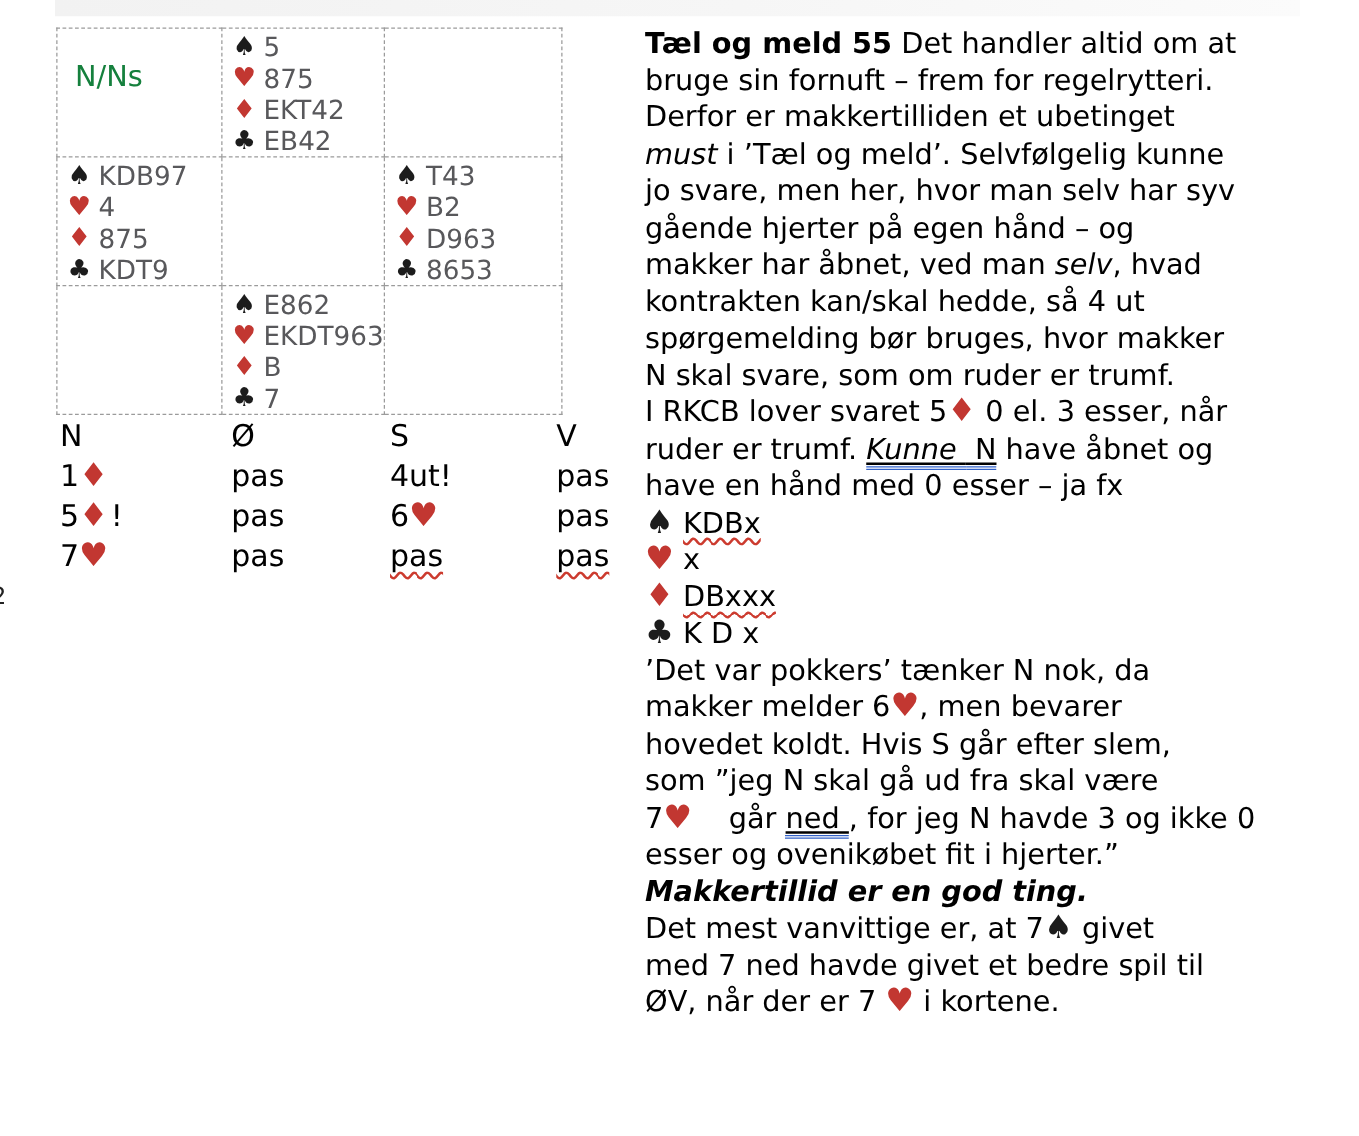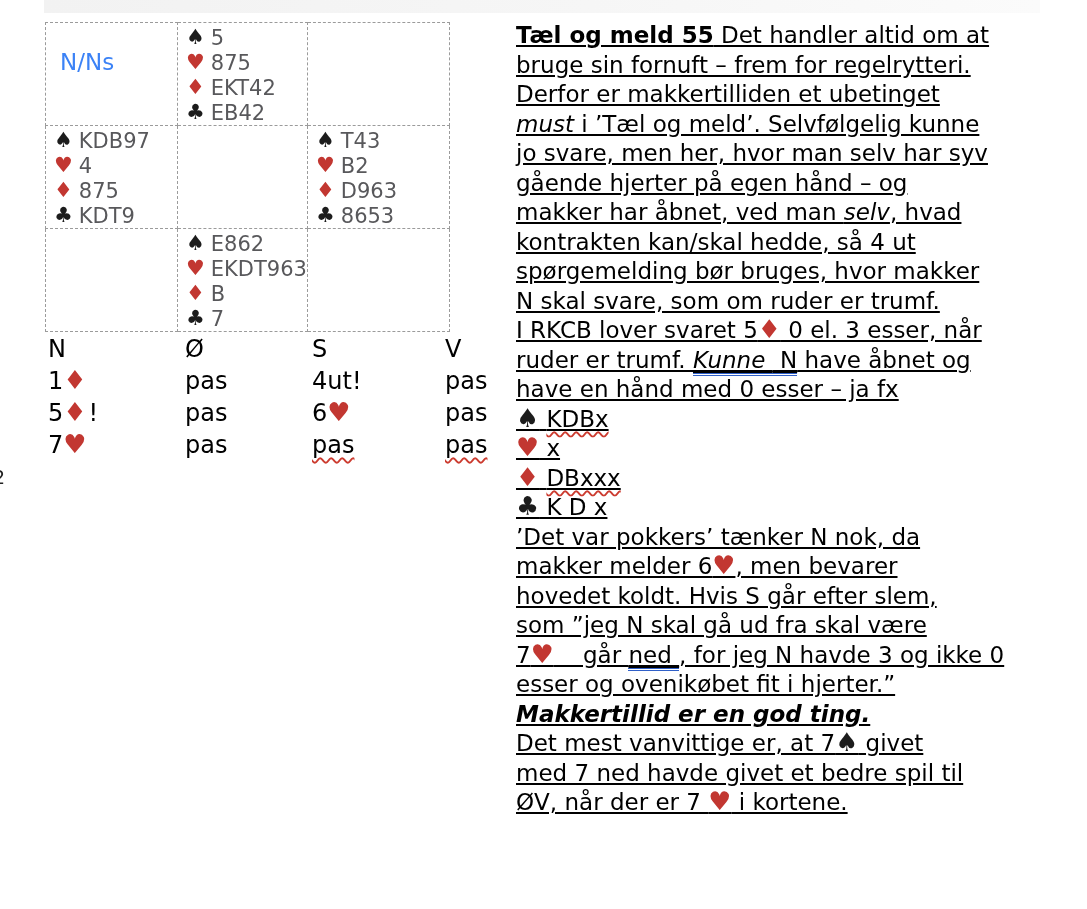--- a/index.html
+++ b/index.html
@@ -8,39 +8,39 @@
 
   .top-strip { position:absolute; left:44px; top:0; width:996px; height:13px;
                background:linear-gradient(90deg,#f2f2f2 0%,#f6f6f6 55%,#fbfbfb 100%); }
 
   .page-edge-num { position:absolute; left:-7px; top:466px; font-size:19px; color:#222; }
 
   
   .deal-table { position:absolute; left:45px; top:22px; border-collapse:collapse;
                 table-layout:fixed; }
   .deal-table td { border:1px dashed #9b9b9b; vertical-align:top; padding:2px 0 0 8px; }
-  .vul-label { font-size:23px; color:#3b82f6; margin:24px 0 0 6px; }
+  .vul-label { font-size:23px; color:#15803d; margin:24px 0 0 6px; }
   .hand-line { height:25px; display:flex; align-items:center;
                color:#58585b; font-size:21px; }
   .hand-line .su { margin-right:6px; }
 
   .su { line-height:1; }
   .sr { color:#c23731; }
   .sb { color:#1c1c1c; }
 
   
   .auction { position:absolute; left:48px; top:333px; width:480px; color:#000; }
   .auction-row { display:grid; grid-template-columns:137px 127px 133px 1fr;
                  height:32px; align-items:center; font-size:24px; }
   .bid-cell .su { font-size:26px; }
   .bid-post { margin-left:2px; }
 
   
   .article { position:absolute; left:516px; top:21px; width:566px; }
-  .article-line { font-size:23px; line-height:29.5px; white-space:pre; color:#000;text-decoration:underline; }
+  .article-line { font-size:23px; line-height:29.5px; white-space:pre; color:#000; }
   .article .su { font-size:1.12em; }
   .bo { font-weight:bold; }
   .it { font-style:italic; }
   .un { text-decoration:underline; text-underline-offset:3px; }
   .gr { border-bottom:3px double #3060c8; }
   .sq { text-decoration-line:underline; text-decoration-style:wavy;
         text-decoration-color:#cc3b2f; text-decoration-thickness:2px;
         text-underline-offset:4px; text-decoration-skip-ink:none; }
 </style>
 </head>

